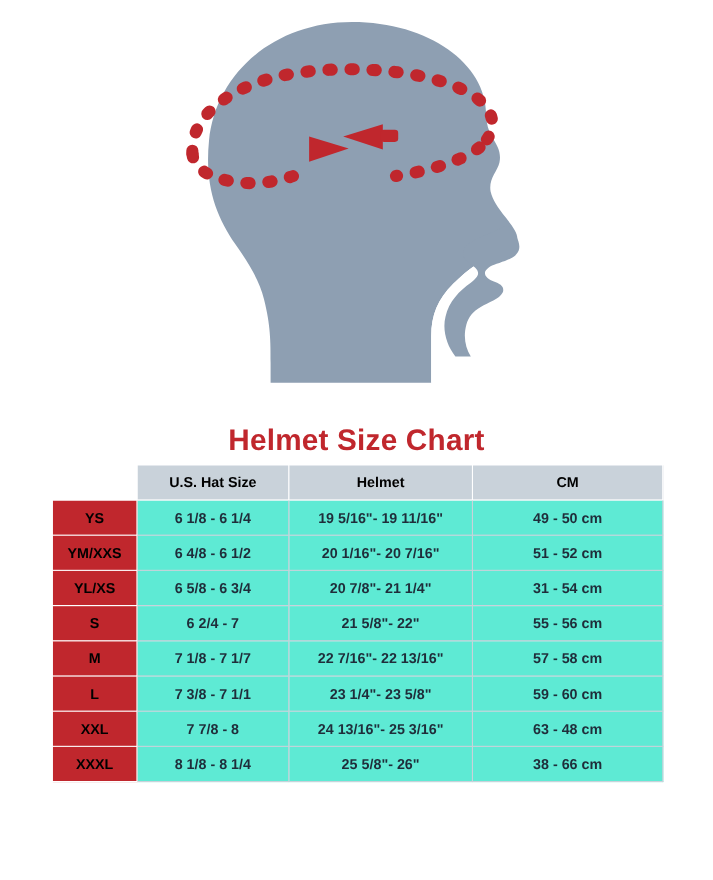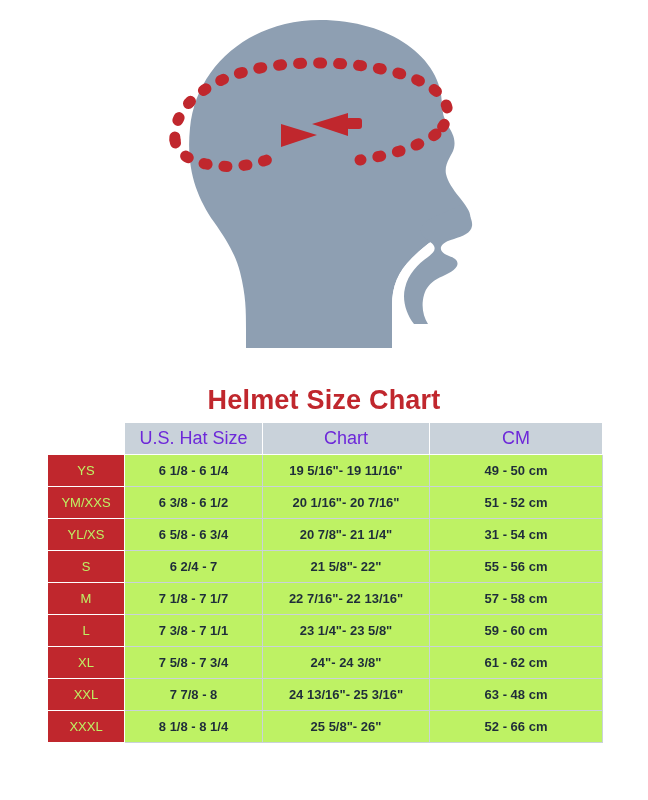--- a/index.html
+++ b/index.html
@@ -58,39 +58,39 @@
   table.size-chart td {
     border: 1px solid #ffffff;
     height: 31px;
     font-size: 13px;
     text-align: center;
     vertical-align: middle;
     padding: 0;
   }
   table.size-chart thead th {
     background: #c9d2da;
-    color: #6d28d9;
-    font-weight: normal;
-    font-size: 18px;
+    color: #000000;
+    font-weight: bold;
+    font-size: 13px;
   }
   table.size-chart thead th.corner {
     background: #ffffff;
     border-left-color: #ffffff;
     border-top-color: #ffffff;
   }
   table.size-chart td.size-label {
     background: #c0272d;
-    color: #bef264;
-    font-weight: normal;
+    color: #000000;
+    font-weight: bold;
     font-size: 13px;
     width: 77px;
     margin-left: 16px;
   }
   table.size-chart td.val {
-    background: #bef264;
+    background: #5eead4;
     color: #1f2d3a;
     border-color: #c9d2da;
     font-weight: bold;
   }
   col.c-label { width: 77px; }
   col.c-hat   { width: 138px; }
   col.c-in    { width: 167px; }
   col.c-cm    { width: 173px; }
 </style>
 </head>
@@ -190,34 +190,34 @@
       <colgroup>
         <col class="c-label">
           <col class="c-hat">
           <col class="c-in">
           <col class="c-cm">
       </colgroup>
       <thead>
         <tr>
           <th class="corner"></th>
           <th>U.S. Hat Size</th>
-          <th>Chart</th>
+          <th>Helmet</th>
           <th>CM</th>
         </tr>
       </thead>
       <tbody>
         <tr>
           <td class="size-label">YS</td>
           <td class="val">6 1/8 - 6 1/4</td>
           <td class="val">19 5/16"- 19 11/16"</td>
           <td class="val">49 - 50 cm</td>
         </tr>
         <tr>
           <td class="size-label">YM/XXS</td>
-          <td class="val">6 3/8 - 6 1/2</td>
+          <td class="val">6 4/8 - 6 1/2</td>
           <td class="val">20 1/16"- 20 7/16"</td>
           <td class="val">51 - 52 cm</td>
         </tr>
         <tr>
           <td class="size-label">YL/XS</td>
           <td class="val">6 5/8 - 6 3/4</td>
           <td class="val">20 7/8"- 21 1/4"</td>
           <td class="val">31 - 54 cm</td>
         </tr>
         <tr>
@@ -232,34 +232,28 @@
           <td class="val">22 7/16"- 22 13/16"</td>
           <td class="val">57 - 58 cm</td>
         </tr>
         <tr>
           <td class="size-label">L</td>
           <td class="val">7 3/8 - 7 1/1</td>
           <td class="val">23 1/4"- 23 5/8"</td>
           <td class="val">59 - 60 cm</td>
         </tr>
         <tr>
-          <td class="size-label">XL</td>
-          <td class="val">7 5/8 - 7 3/4</td>
-          <td class="val">24"- 24 3/8"</td>
-          <td class="val">61 - 62 cm</td>
-        </tr>
-        <tr>
           <td class="size-label">XXL</td>
           <td class="val">7 7/8 - 8</td>
           <td class="val">24 13/16"- 25 3/16"</td>
           <td class="val">63 - 48 cm</td>
         </tr>
         <tr>
           <td class="size-label">XXXL</td>
           <td class="val">8 1/8 - 8 1/4</td>
           <td class="val">25 5/8"- 26"</td>
-          <td class="val">52 - 66 cm</td>
+          <td class="val">38 - 66 cm</td>
         </tr>
       </tbody>
     </table>
   </div>
 
 </div>
 
 </body></html>

